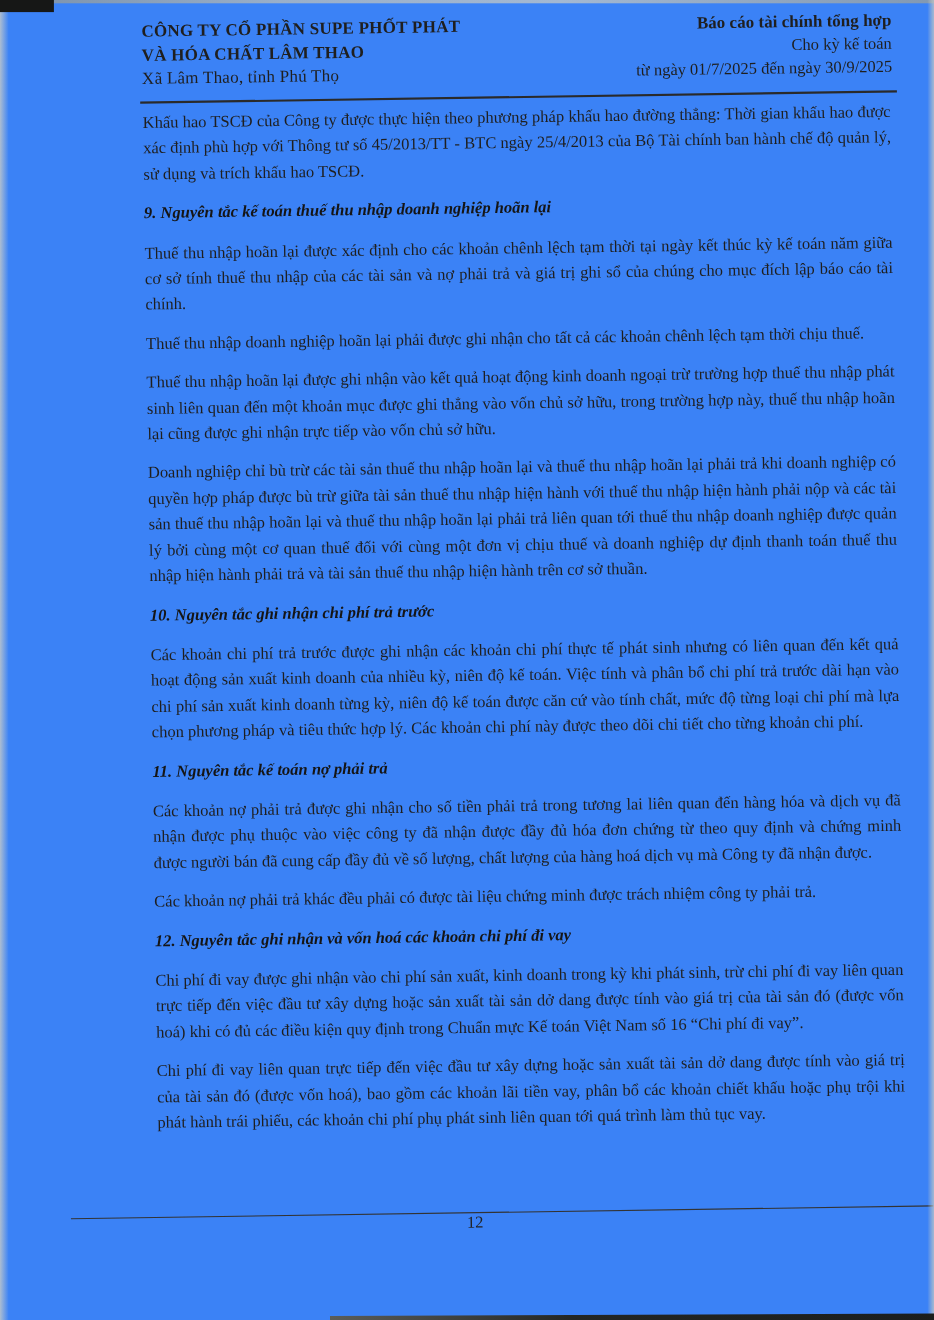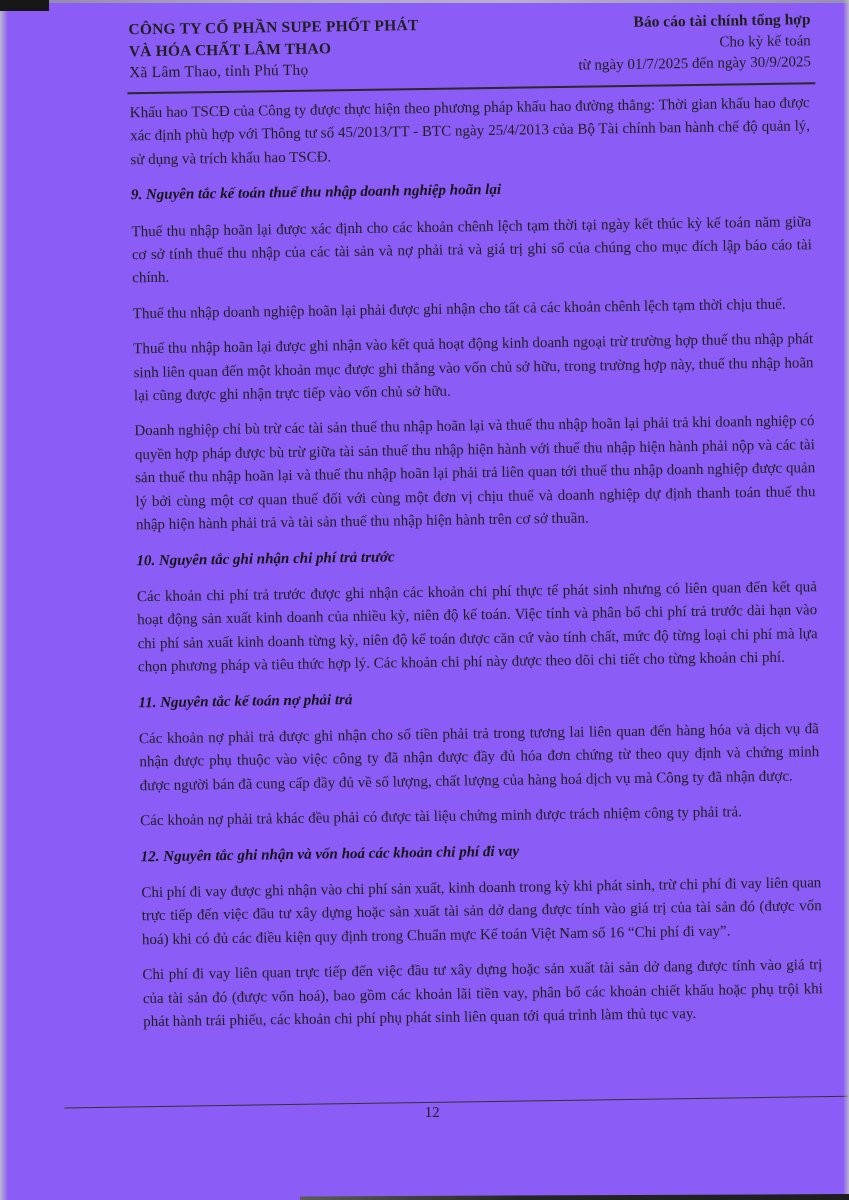--- a/index.html
+++ b/index.html
@@ -5,21 +5,21 @@
   html,body{margin:0;padding:0;}
   body{
     width:849px;height:1200px;
     background:#f6f6f4;
     font-family:"Liberation Serif","DejaVu Serif",serif;
     overflow:hidden;
     position:relative;
   }
   .page{
     position:absolute;inset:0;
-    background:#8b5cf6;
+    background:#3b82f6;
     overflow:hidden;
   }
   
   .edge-top{
     position:absolute;top:0;left:0;right:0;height:3px;
     background:linear-gradient(to right,#8e948f 0%,#b9beba 30%,#c6cac6 60%,#9aa09b 100%);
     opacity:.75;
   }
   .edge-left{
     position:absolute;top:0;bottom:0;left:0;width:8px;

